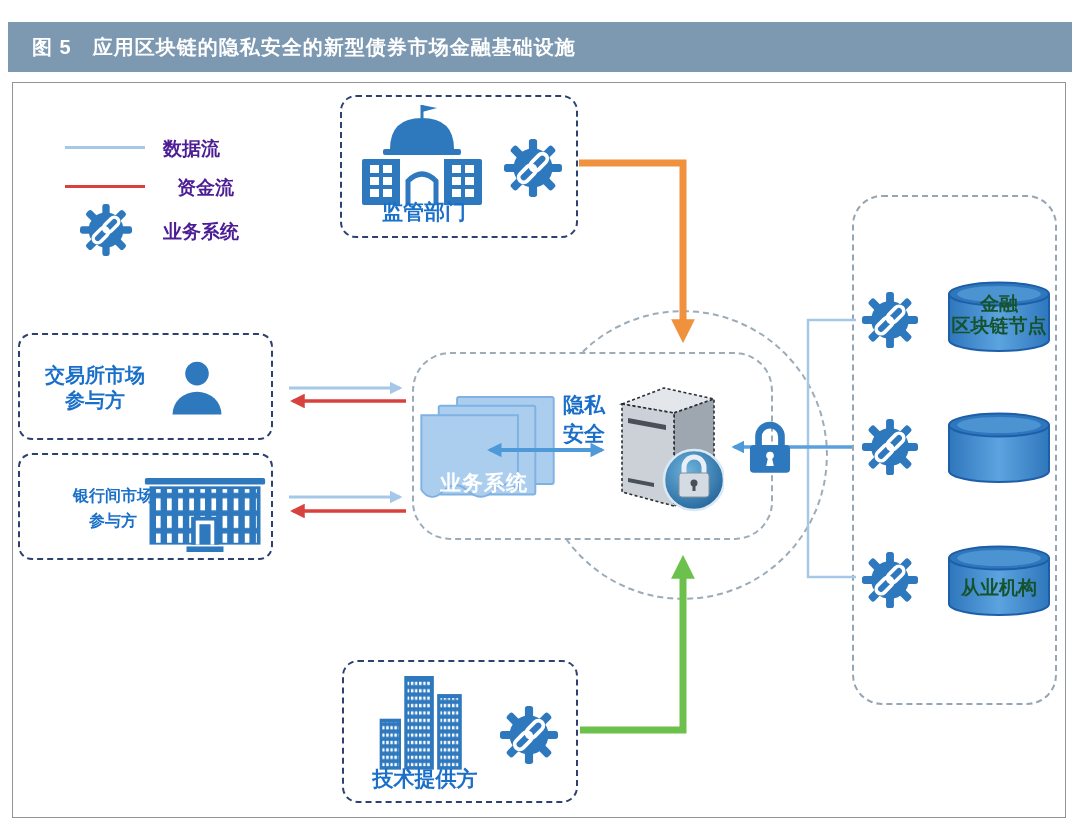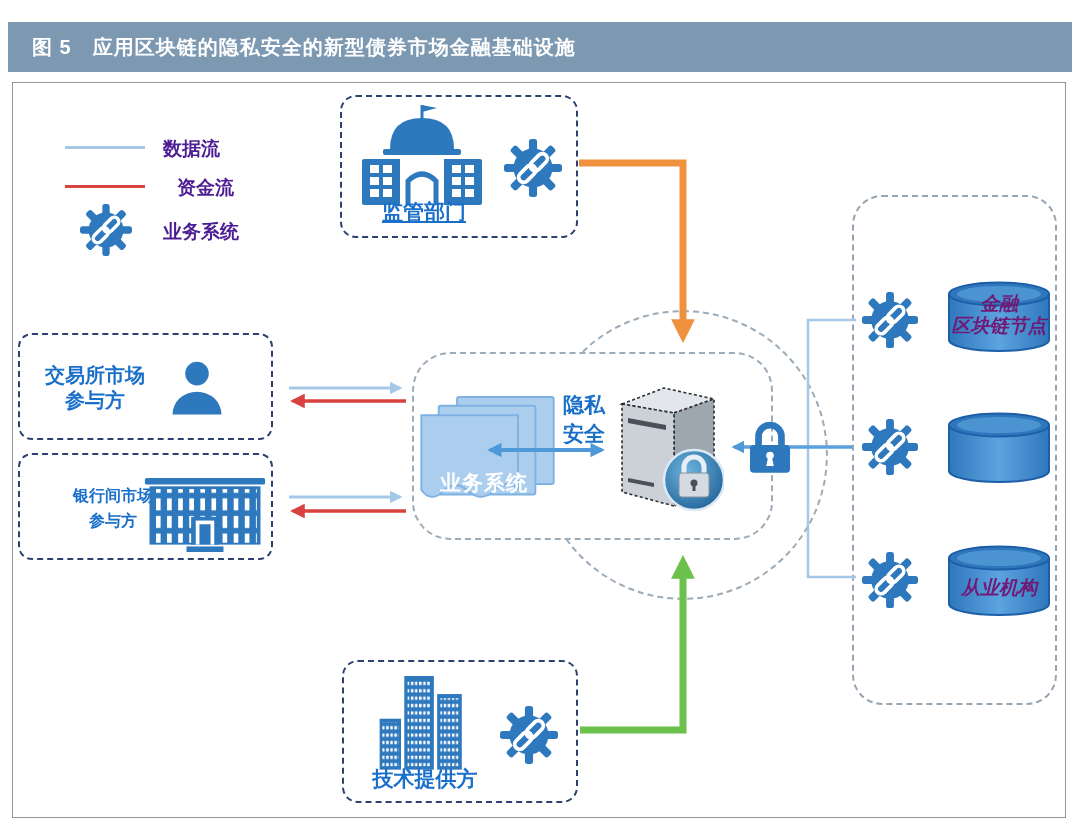--- a/index.html
+++ b/index.html
@@ -21,22 +21,22 @@
   .legend-label { position:absolute; font-size:19px; font-weight:bold; color:#4c1d95; }
 
   
   .nbox { position:absolute; border:2px dashed #2c4170; border-radius:16px; background:#fff; }
   .gbox { position:absolute; border:2px dashed #96a5b3; background:transparent; }
 
   .blue-label { color:#1a6fc9; font-weight:bold; text-align:center; }
 
   .icon { position:absolute; }
 
-  .cyl-text { position:absolute; color:#701a75; font-weight:bold; font-size:19px;
-    text-align:center; line-height:22px; width:104px;font-style:italic; }
+  .cyl-text { position:absolute; color:#14532d; font-weight:bold; font-size:19px;
+    text-align:center; line-height:22px; width:104px; }
 
   .overlay { position:absolute; left:0; top:0; width:1080px; height:836px; pointer-events:none; z-index:5; }
   .z1 { z-index:1; } .z2 { z-index:2; } .z3 { z-index:3; } .z6 { z-index:6; }
 </style>
 </head>
 <body>
 
 <svg width="0" height="0" style="position:absolute" aria-hidden="true">
   <defs>
     <radialGradient id="grad-badge" cx="40%" cy="35%" r="75%">
@@ -183,21 +183,21 @@
     </svg>
   <div class="legend-label" style="left:163px; top:219px;">业务系统</div>
 
   <div class="nbox z2" style="left:340px; top:95px; width:238px; height:143px;">
     <svg class="icon" style="left:14px; top:8px;" width="132" height="100">
         <use href="#sym-gov"></use>
       </svg>
     <svg class="icon" style="left:162px; top:42px;" width="58" height="58">
         <use href="#sym-gear"></use>
       </svg>
-    <div class="blue-label" style="position:absolute; left:0; right:70px; bottom:10px; font-size:21px;text-decoration:underline;">监管部门</div>
+    <div class="blue-label" style="position:absolute; left:0; right:70px; bottom:10px; font-size:21px;">监管部门</div>
   </div>
 
   <div class="nbox z2" style="left:18px; top:333px; width:255px; height:107px; border-radius:14px;">
     <div class="blue-label" style="position:absolute; left:10px; top:28px; width:130px; font-size:20px; line-height:25px;">
       <div>交易所市场</div>
       <div>参与方</div>
     </div>
     <svg class="icon" style="left:148px; top:22px;" width="58" height="64">
         <use href="#sym-person"></use>
       </svg>

